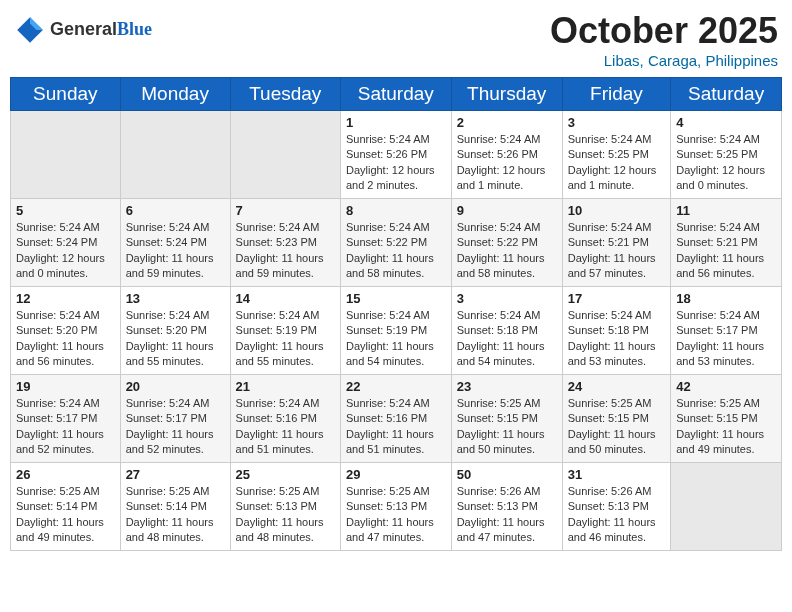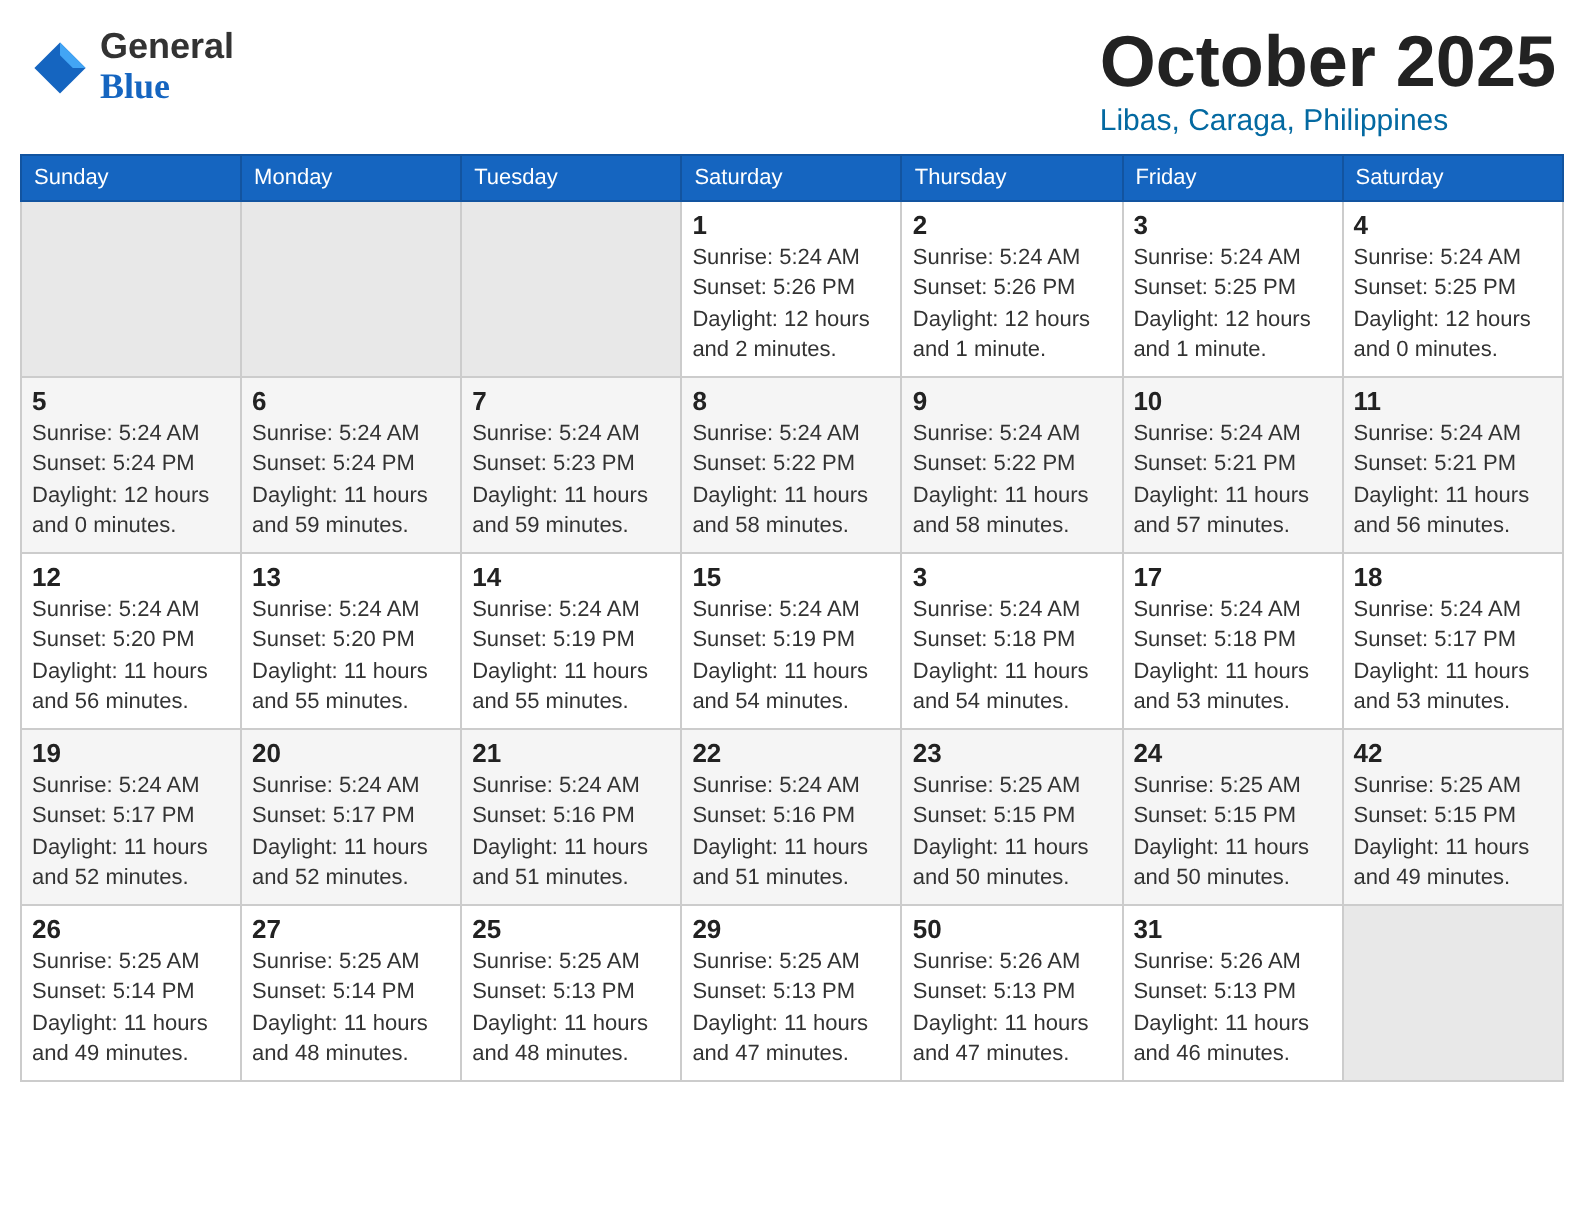--- a/index.html
+++ b/index.html
@@ -17,62 +17,62 @@
       margin-bottom: 8px;
       padding: 0 4px;
     }
     .logo {
       display: flex;
       align-items: center;
       margin-top: 4px;
     }
     .logo-text {
       display: flex;
-      flex-direction: column;
+      flex-direction: row;
       line-height: 1.1;
     }
     .logo-general {
       font-size: 18px;
       font-weight: bold;
       color: #333;
     }
     .logo-blue {
       font-size: 18px;
       font-weight: bold;
       color: #1565c0;
       font-family: Liberation Serif, serif;
     }
     .logo-icon {
       width: 32px;
       height: 32px;
       margin-right: 4px;
     }
     .title-block {
-      text-align: left;
+      text-align: right;
     }
     .month-title {
       font-size: 36px;
       font-weight: bold;
       color: #222;
     }
     .subtitle {
       font-size: 15px;
       color: #0369a1;
     }
     .calendar {
       width: 100%;
       border-collapse: collapse;
       border: 1px solid #ccc;
     }
     .calendar th {
       background-color: #1565c0;
       color: #fff;
-      text-align: left;
+      text-align: center;
       padding: 5px 6px;
-      font-size: 11px;
+      font-size: 19px;
       border: 1px solid #1254a0;
       font-weight: normal;
     }
     .calendar td {
       width: 113px;
       vertical-align: top;
       padding: 4px 5px;
       border: 1px solid #ccc;
       font-size: 10.5px;
       color: #333;

